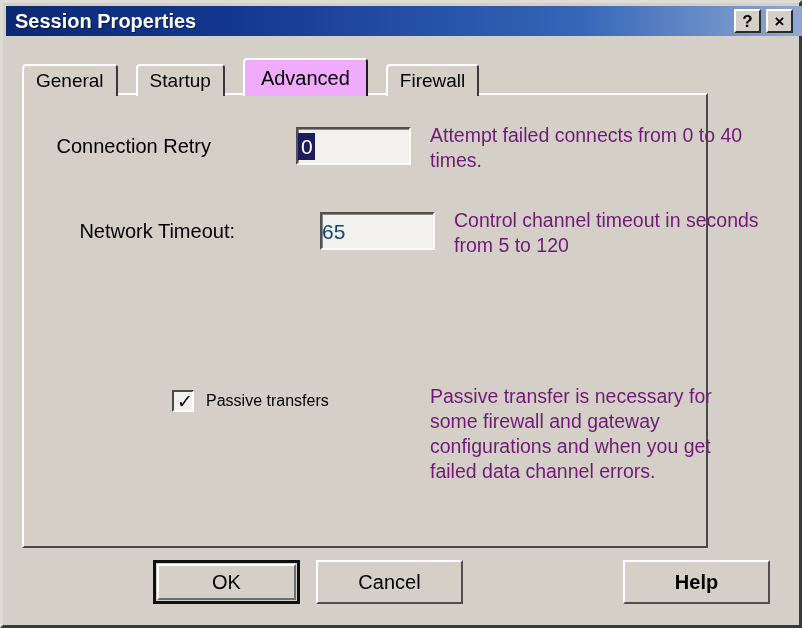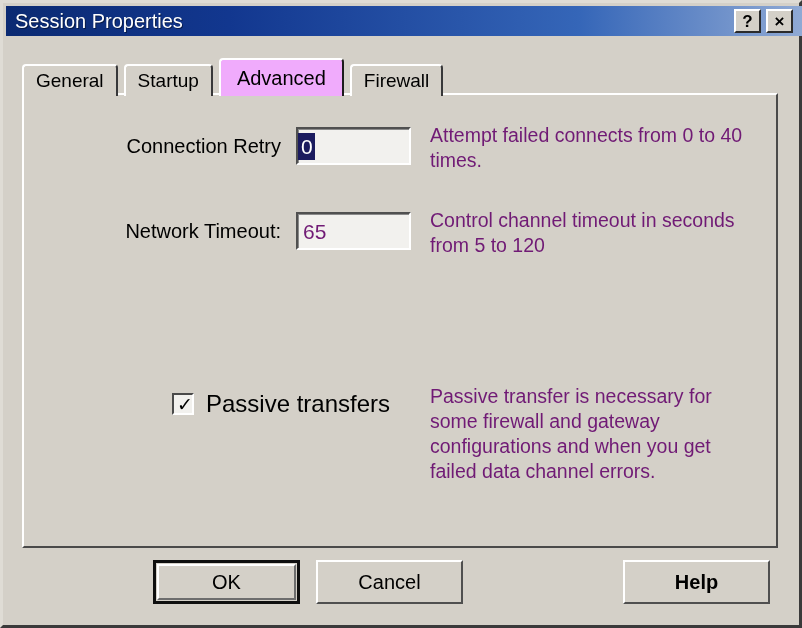--- a/index.html
+++ b/index.html
@@ -36,21 +36,21 @@
     width: 796px;
     height: 30px;
     background: linear-gradient(to right, #0b2a72 0%, #12378f 28%, #3566b8 72%, #8fa9d4 100%);
     display: flex;
     align-items: center;
     padding: 0;
   }
   .titlebar-text {
     color: #ffffff;
     font-size: 20px;
-    font-weight: normal;
+    font-weight: bold;
     letter-spacing: 0px;
     margin-left: 9px;
     white-space: nowrap;
     text-shadow: 1px 1px 0 rgba(0,0,0,0.45);
   }
   .titlebar-spacer { flex: 1 1 auto; }
   .titlebar-buttons {
     display: flex;
     gap: 5px;
     margin-right: 9px;
@@ -94,42 +94,42 @@
     align-items: center;
     justify-content: center;
     background: #d4d0c8;
     color: #000000;
     font-size: 19px;
     border-top: 2px solid #ffffff;
     border-left: 2px solid #ffffff;
     border-right: 2px solid #38383a;
     border-bottom: none;
     border-radius: 4px 4px 0 0;
-    margin-right: 6px;
+    margin-right: 18px;
     cursor: default;
     white-space: nowrap;
   }
   .tab.active {
     height: 38px;
     margin-top: -6px;
     padding: 0 16px;
     background: #f0abfc;
     border-top: 2px solid #ffffff;
     border-left: 2px solid #ffffff;
     border-right: 2px solid #1c1c1c;
     z-index: 6;
     font-size: 20px;
   }
 
   
   .tabpanel {
     position: absolute;
     left: 19px;
     top: 90px;
-    width: 756px;
+    width: 686px;
     height: 455px;
     box-sizing: border-box;
     background: #d4d0c8;
     border-top: 2px solid #ffffff;
     border-left: 2px solid #ffffff;
     border-right: 2px solid #4a4a4a;
     border-bottom: 2px solid #4a4a4a;
     z-index: 1;
   }
 
@@ -162,22 +162,21 @@
     border-right: 2px solid #ffffff;
     border-bottom: 2px solid #ffffff;
     box-shadow: inset 1px 1px 0 #8a8a8a;
     display: flex;
     align-items: center;
     cursor: text;
     overflow: hidden;
   }
   .textfield .val {
     font-size: 21px;
-    color: #701a75;
-    padding-left: 5px;
+    color: #0c4a6e;
     white-space: nowrap;
     line-height: 1;
   }
   .textfield .val.selected {
     background: #1b1b5e;
     color: #ffffff;
     padding: 3px 2px 3px 3px;
   }
   .desc {
     position: absolute;
@@ -219,21 +218,21 @@
     position: absolute;
     left: 3px;
     top: -2px;
     font-size: 19px;
     line-height: 22px;
     color: #000000;
     font-weight: bold;
     font-family: "DejaVu Sans", sans-serif;
   }
   .checkbox-label {
-    font-size: 24px;
+    font-size: 16px;
     color: #000000;
     margin-left: 12px;
     white-space: nowrap;
   }
 
   
   .buttonbar {
     position: absolute;
     left: 0;
     top: 557px;
@@ -301,21 +300,21 @@
   <div class="tabpanel">
 
     <div class="row" style="top:32px;">
       <div class="field-label">Connection Retry</div>
       <div class="textfield">
         <span class="val selected">0</span>
       </div>
       <div class="desc">Attempt failed connects from 0 to 40 times.</div>
     </div>
 
-    <div class="row" style="top:117px;">
+    <div class="row" style="top:117px;margin-left:24px;">
       <div class="field-label">Network Timeout:</div>
       <div class="textfield">
         <span class="val">65</span>
       </div>
       <div class="desc">Control channel timeout in seconds from 5 to 120</div>
     </div>
 
 
     <div class="checkrow" style="top:295px;">
       <div class="checkbox-wrap">

